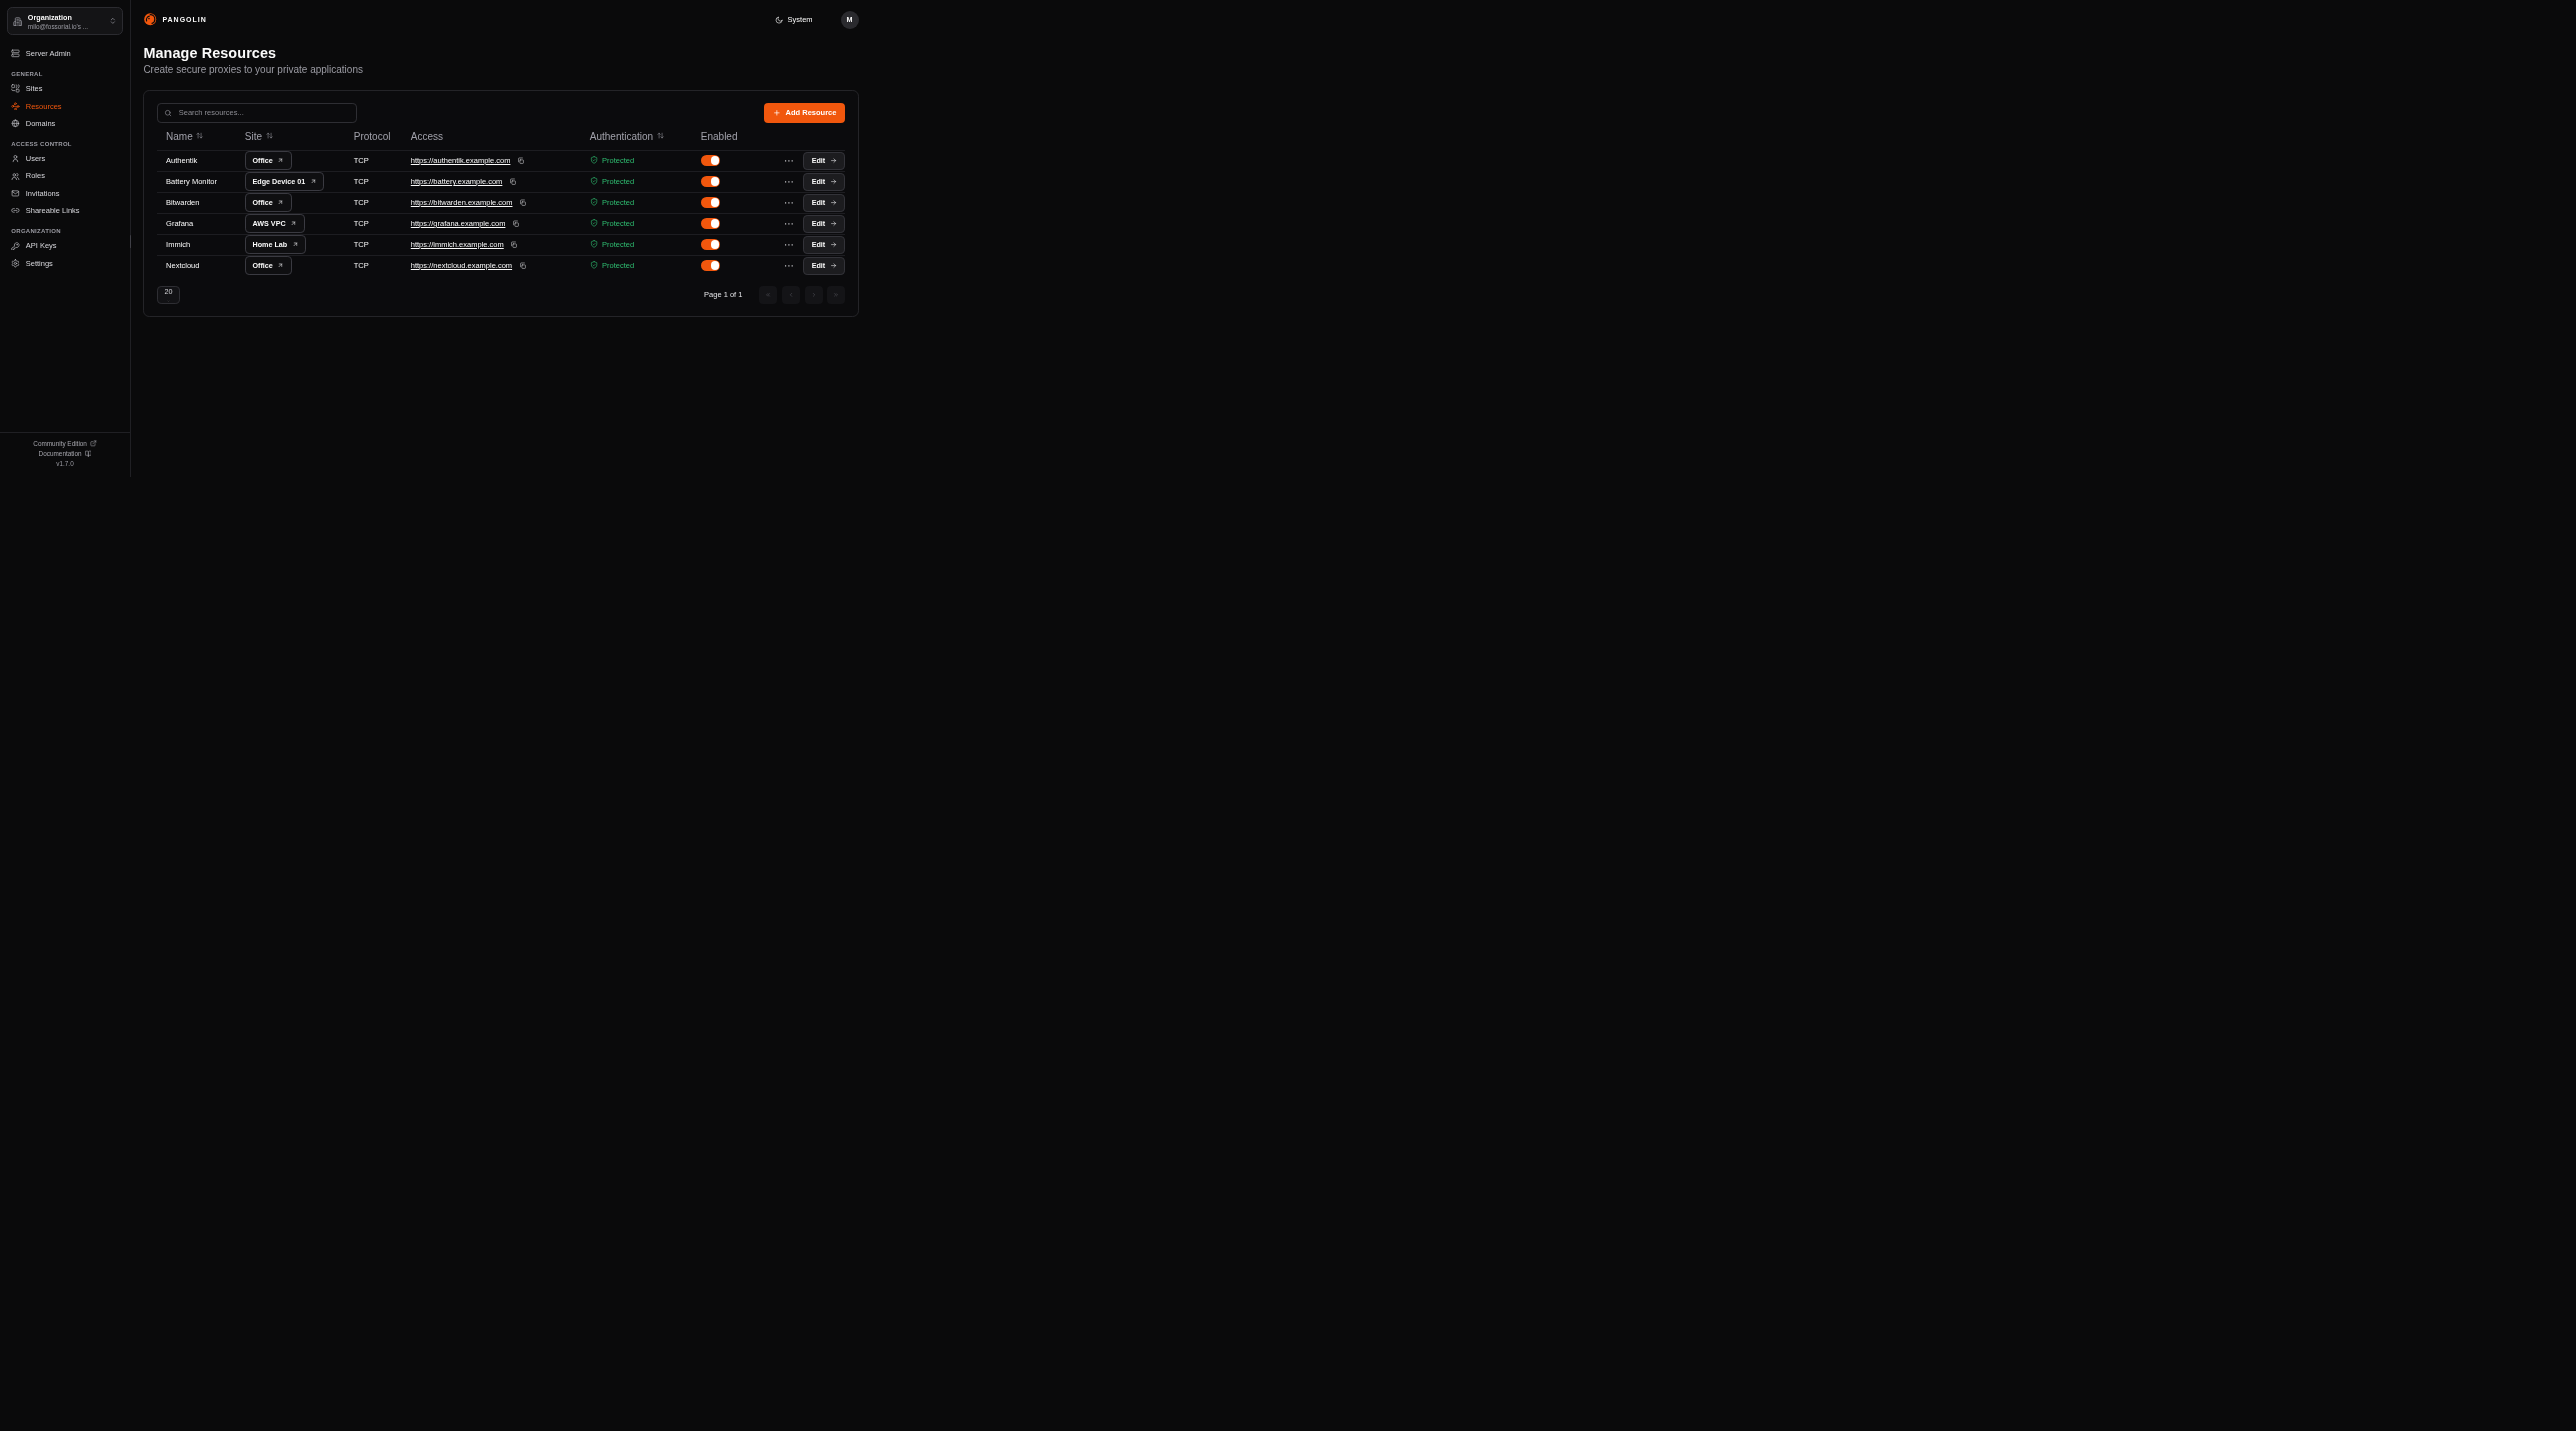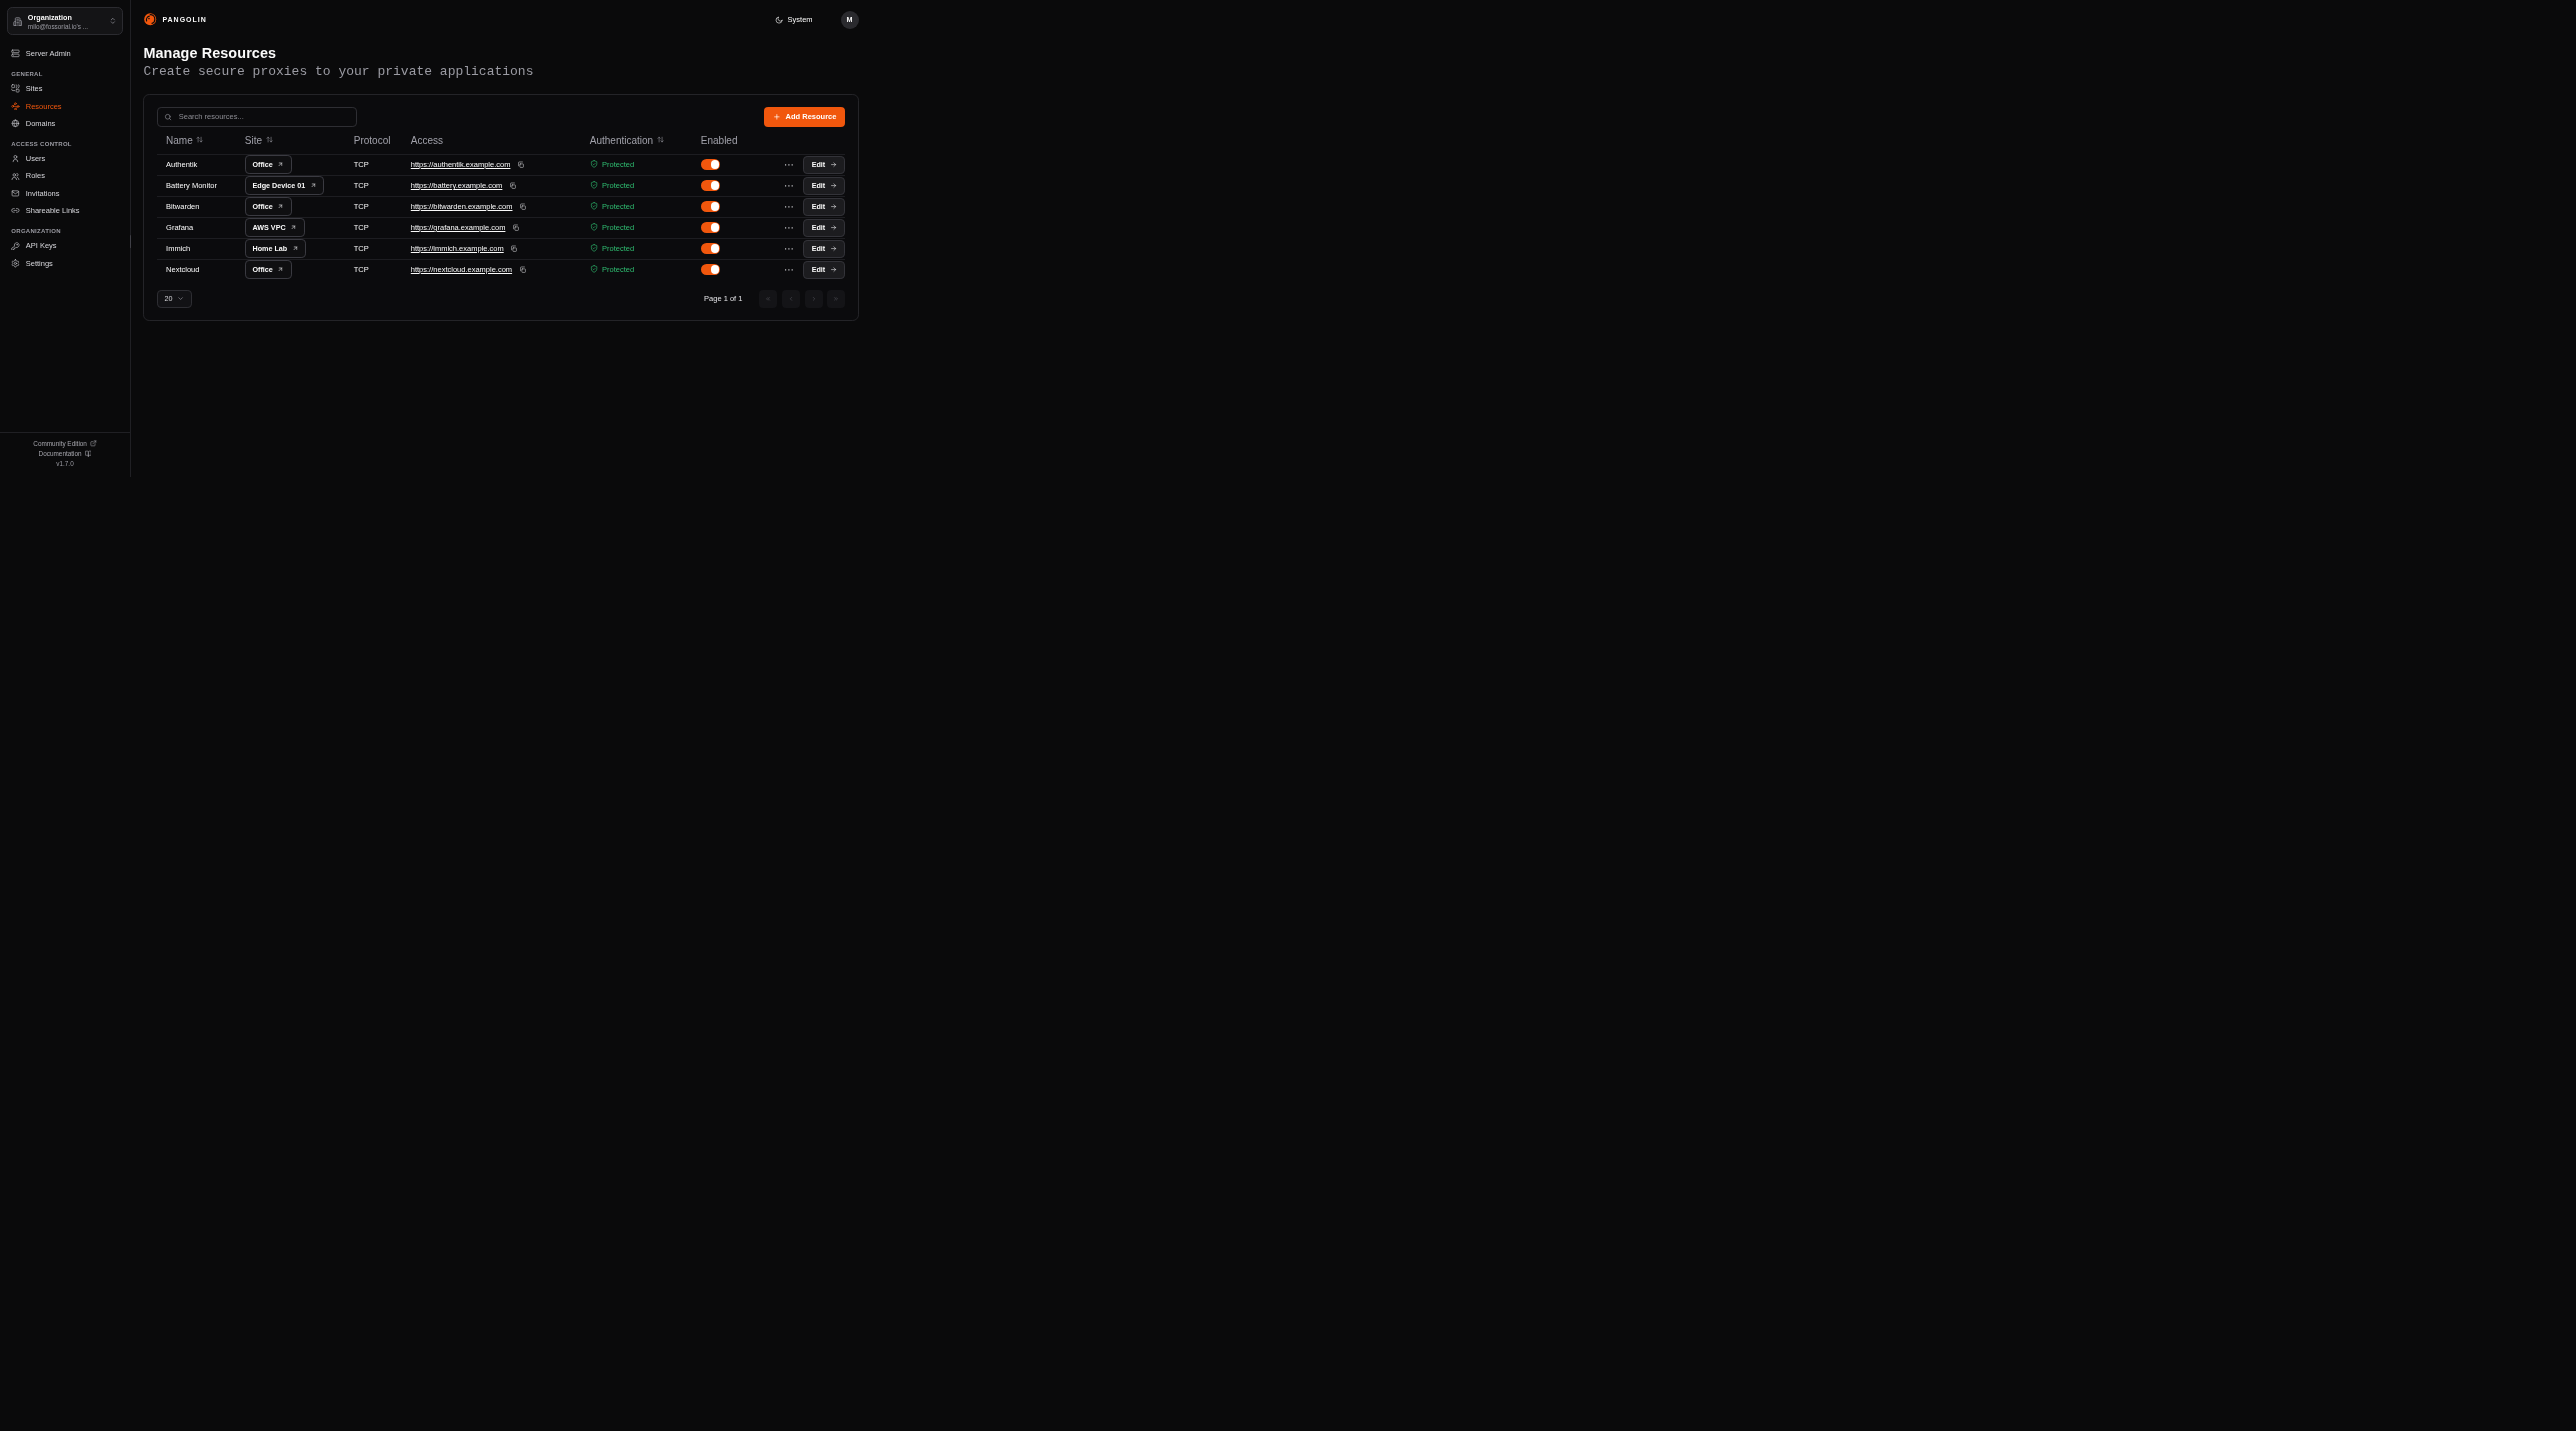--- a/index.html
+++ b/index.html
@@ -41,21 +41,21 @@
   .brand { display:flex; align-items:center; gap:4.6px; }
   .brand-name { font-size:7px; font-weight:700; letter-spacing:1px; }
   .top-right { display:flex; align-items:center; gap:28px; }
   .theme-toggle { display:flex; align-items:center; gap:4.6px; font-size:7.5px; cursor:pointer; }
   .theme-toggle svg { color:#fafafa; }
   .avatar { width:18px; height:18px; border-radius:50%; background:#2a2a2e; display:flex;
             align-items:center; justify-content:center; font-size:7.2px; font-weight:600; cursor:pointer; }
 
   .page-head { margin-top:13.4px; }
   .page-title { font-size:14.4px; font-weight:800; letter-spacing:0.1px; margin:0; }
-  .page-sub { font-size:13px; color:#9b9ba3; margin-top:3.6px;font-family:Liberation Mono, monospace; }
+  .page-sub { font-size:10px; color:#9b9ba3; margin-top:3.6px; }
 
   
   .card { margin-top:14.4px; border:0.5px solid #242428; border-radius:6.2px; background:#0b0b0d;
           padding:12.4px; }
   .card-toolbar { display:flex; align-items:center; justify-content:space-between; }
   .search-box { display:flex; align-items:center; gap:4.6px; width:200px; height:19.6px;
                 border:0.5px solid #2e2e33; border-radius:4.1px; padding:0 6.2px; color:#8b8b92; }
   .search-box input { flex:1; background:transparent; border:none; outline:none; color:#e4e4e7;
                       font-size:7.5px; font-family:"Liberation Sans", sans-serif; }
   .search-box input::placeholder { color:#8b8b92; }
@@ -91,21 +91,21 @@
   .more-btn { background:none; border:none; color:#d4d4d8; font-size:9.8px; line-height:1;
               cursor:pointer; padding:2.1px 3.1px; letter-spacing:0.5px; }
   .edit-btn { display:flex; align-items:center; gap:4.6px; height:18px; padding:0 7.2px;
               background:#1c1c1f; border:0.5px solid #333339; border-radius:4.1px; color:#fafafa;
               font-size:7.2px; font-weight:600; cursor:pointer; font-family:"Liberation Sans", sans-serif; }
   .edit-btn svg { color:#e4e4e7; }
 
   .card-footer { display:flex; align-items:center; justify-content:space-between; margin-top:10.3px; }
   .page-size { display:flex; align-items:center; gap:4.6px; height:18px; padding:0 6.7px;
                border:0.5px solid #2e2e33; border-radius:4.1px; background:#121215; color:#d4d4d8;
-               font-size:7.2px; cursor:pointer; }
+               font-size:7.2px; cursor:pointer;flex-direction:column; }
   .page-size svg { color:#a1a1aa; }
   .pager { display:flex; align-items:center; gap:4.6px; }
   .pager-label { font-size:7.5px; color:#e4e4e7; margin-right:12.4px; }
   .pg-btn { width:18px; height:18px; border-radius:4.1px; border:none; background:#141417;
             color:#5b5b63; display:flex; align-items:center; justify-content:center; cursor:pointer; }
 </style>
 </head>
 <body>
 
 <div class="app">

